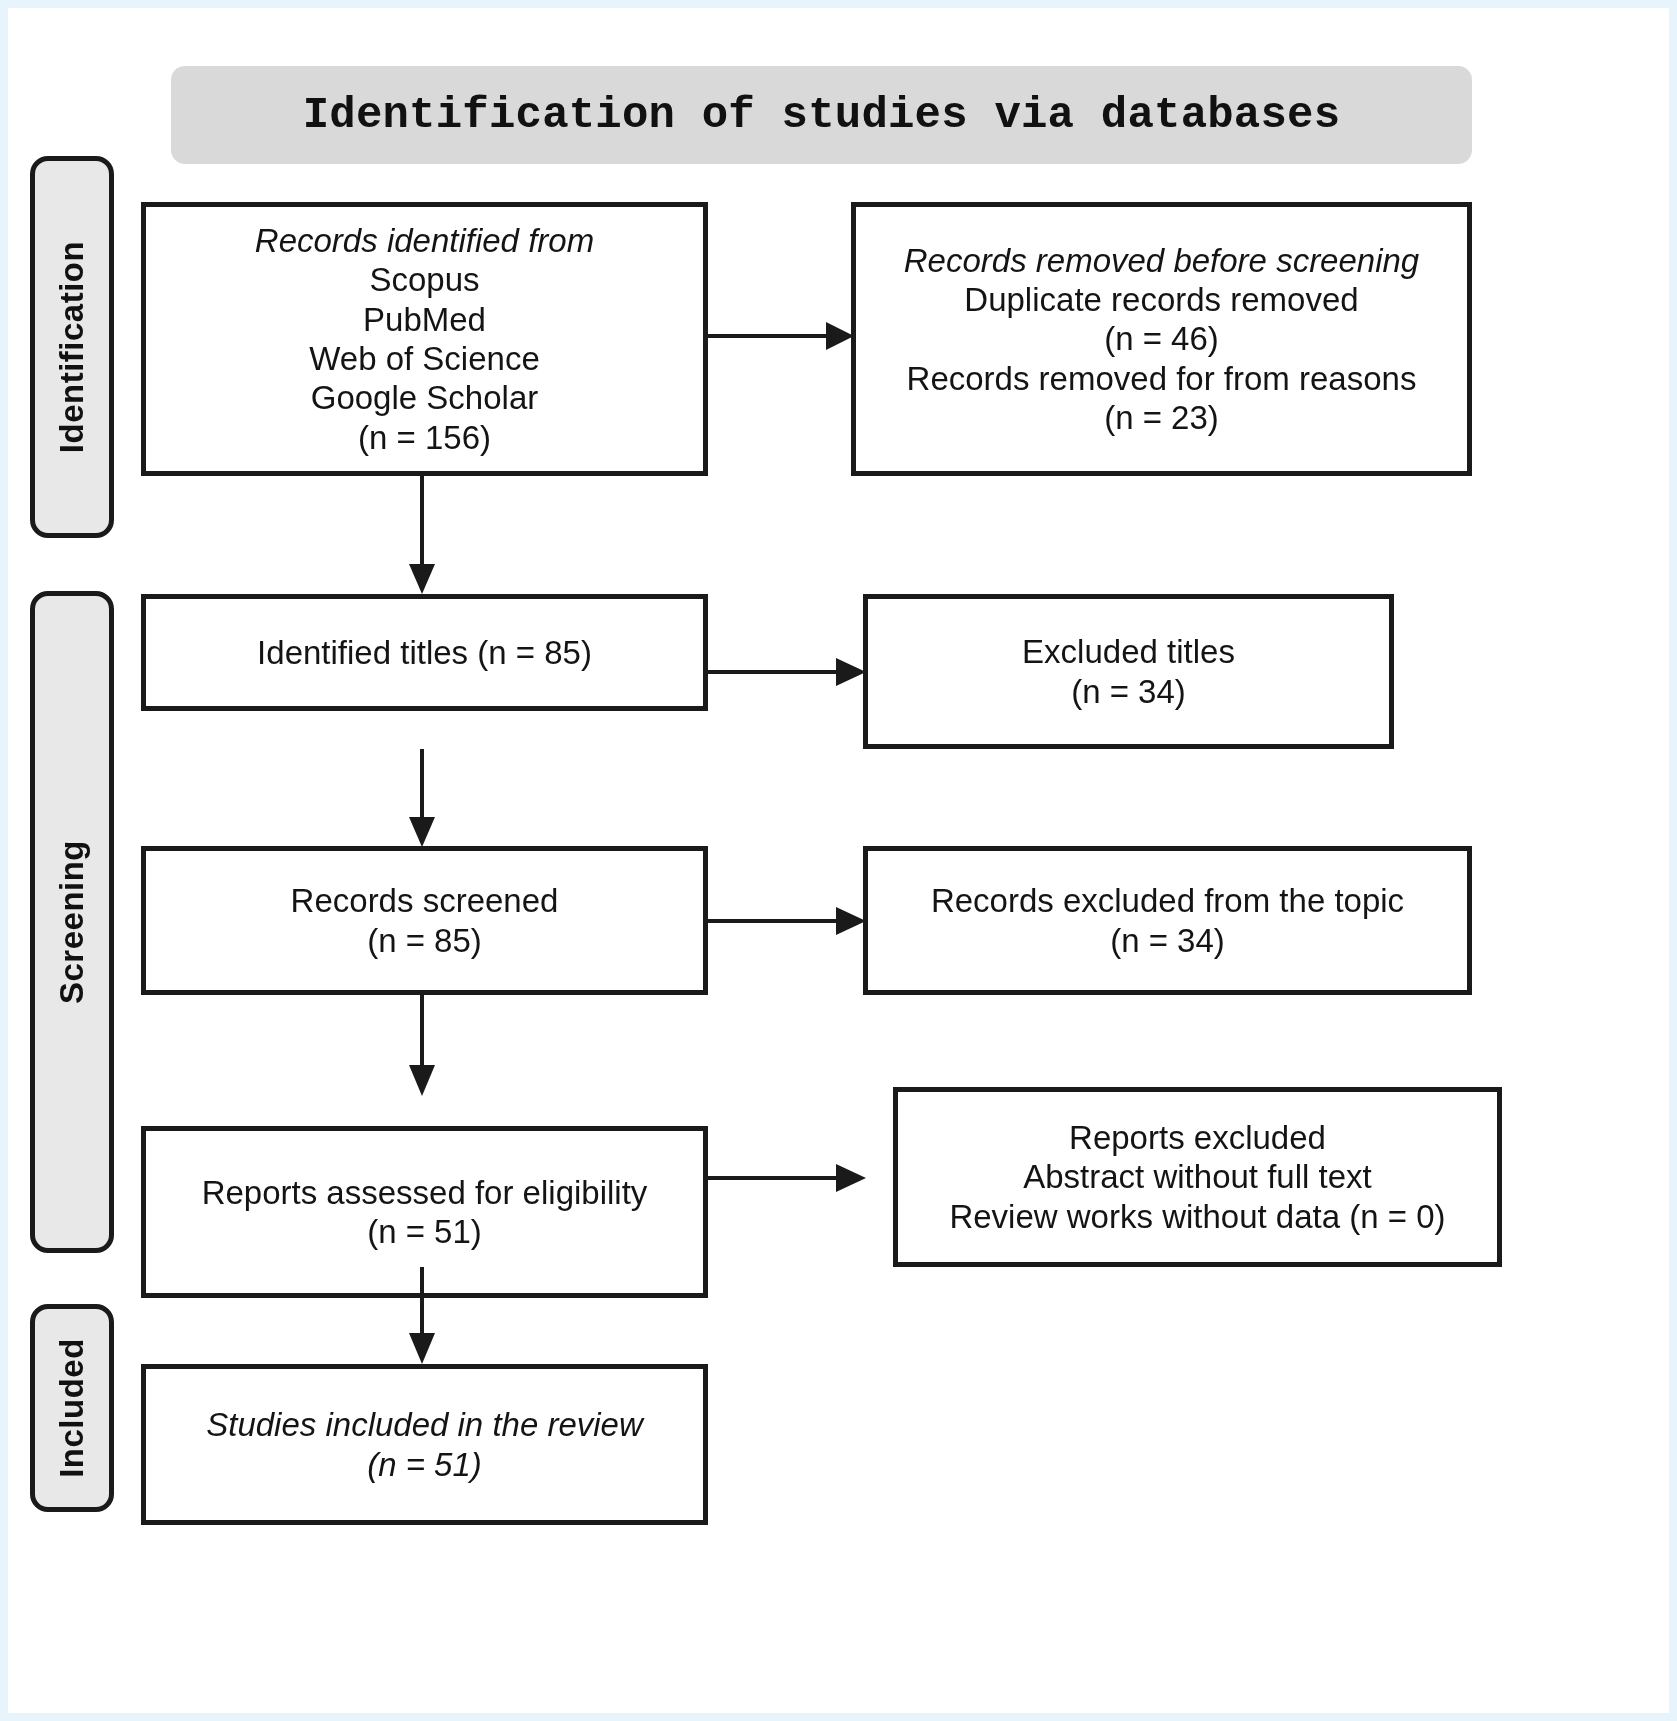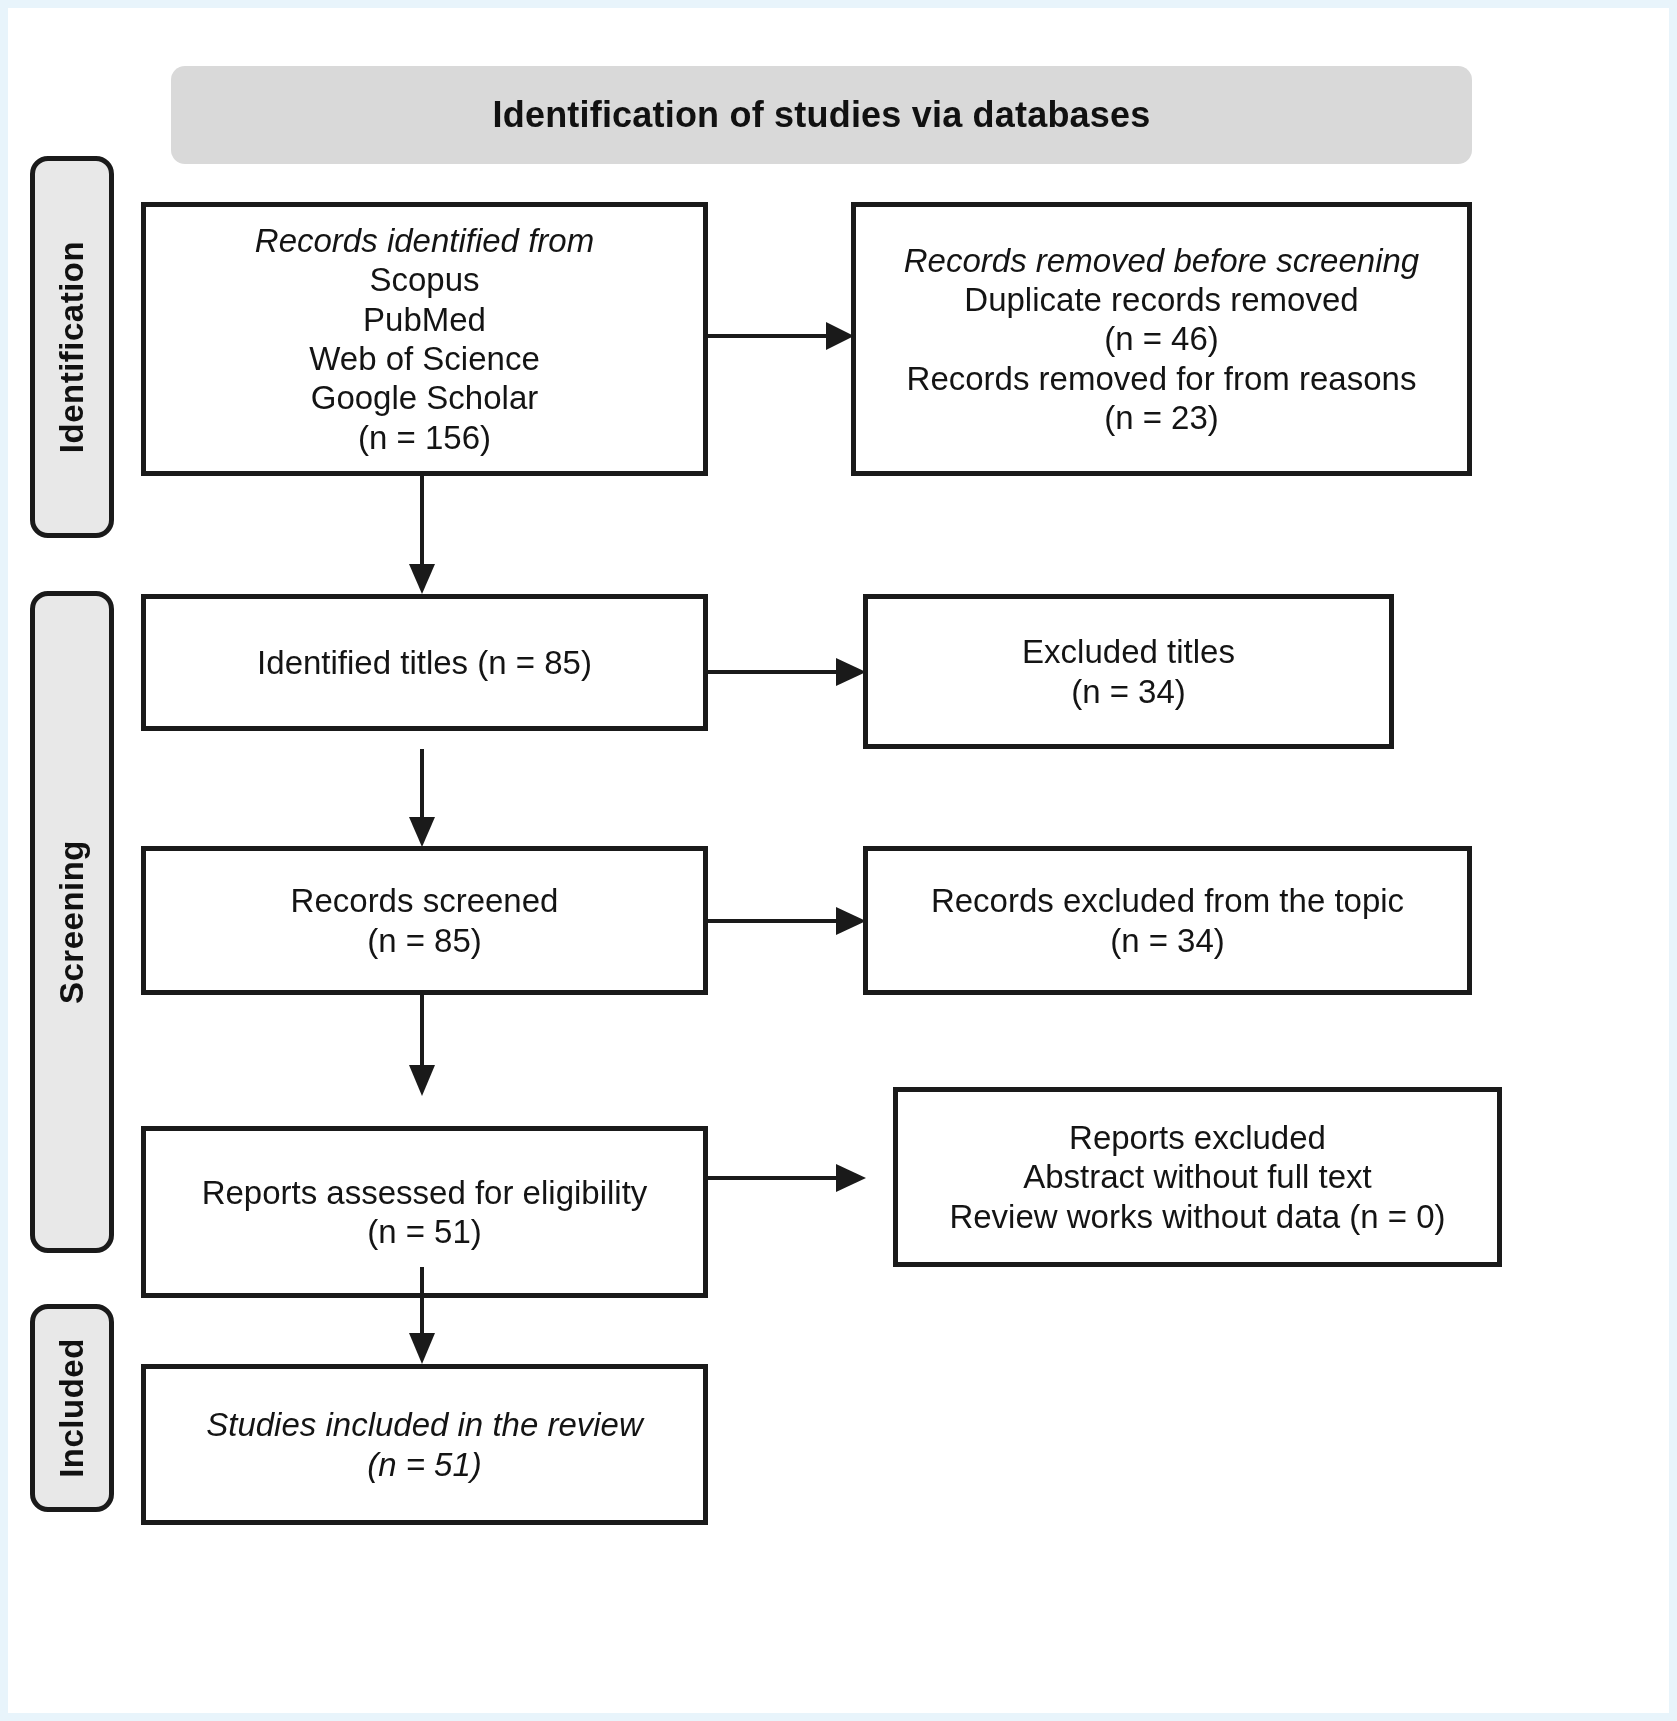--- a/index.html
+++ b/index.html
@@ -27,23 +27,23 @@
     top: 58px;
     width: 1301px;
     height: 98px;
     background: #d9d9d9;
     border-radius: 14px;
     display: flex;
     align-items: center;
     justify-content: center;
   }
   #header-banner .title {
-    font-family: Liberation Sans, sans-serif;
+    font-family: Liberation Mono, monospace;
     font-weight: bold;
-    font-size: 36px;
+    font-size: 44px;
     color: #111111;
     letter-spacing: 0.2px;
   }
 
   
   .phase-label {
     position: absolute;
     background: #e8e8e8;
     border: 5px solid #1a1a1a;
     border-radius: 18px;
@@ -82,21 +82,21 @@
     font-size: 33px;
     line-height: 1.19;
     color: #141414;
     text-align: center;
     white-space: nowrap;
   }
   .flow-box .line.italic { font-style: italic; }
 
   #box-identified-from   { left: 133px; top: 194px;  width: 567px; height: 274px; }
   #box-removed-before    { left: 843px; top: 194px;  width: 621px; height: 274px; }
-  #box-identified-titles { left: 133px; top: 586px;  width: 567px; height: 137px; }
+  #box-identified-titles { left: 133px; top: 586px;  width: 567px; height: 117px; }
   #box-excluded-titles   { left: 855px; top: 586px;  width: 531px; height: 155px; }
   #box-records-screened  { left: 133px; top: 838px;  width: 567px; height: 149px; }
   #box-records-excluded  { left: 855px; top: 838px;  width: 609px; height: 149px; }
   #box-reports-assessed  { left: 133px; top: 1118px; width: 567px; height: 172px; }
   #box-reports-excluded  { left: 855px; top: 1079px; width: 609px; height: 180px; margin-left: 30px; }
   #box-studies-included  { left: 133px; top: 1356px; width: 567px; height: 161px; font-style: italic; }
 
   
   .connector { position: absolute; }
   .connector svg { display: block; }

